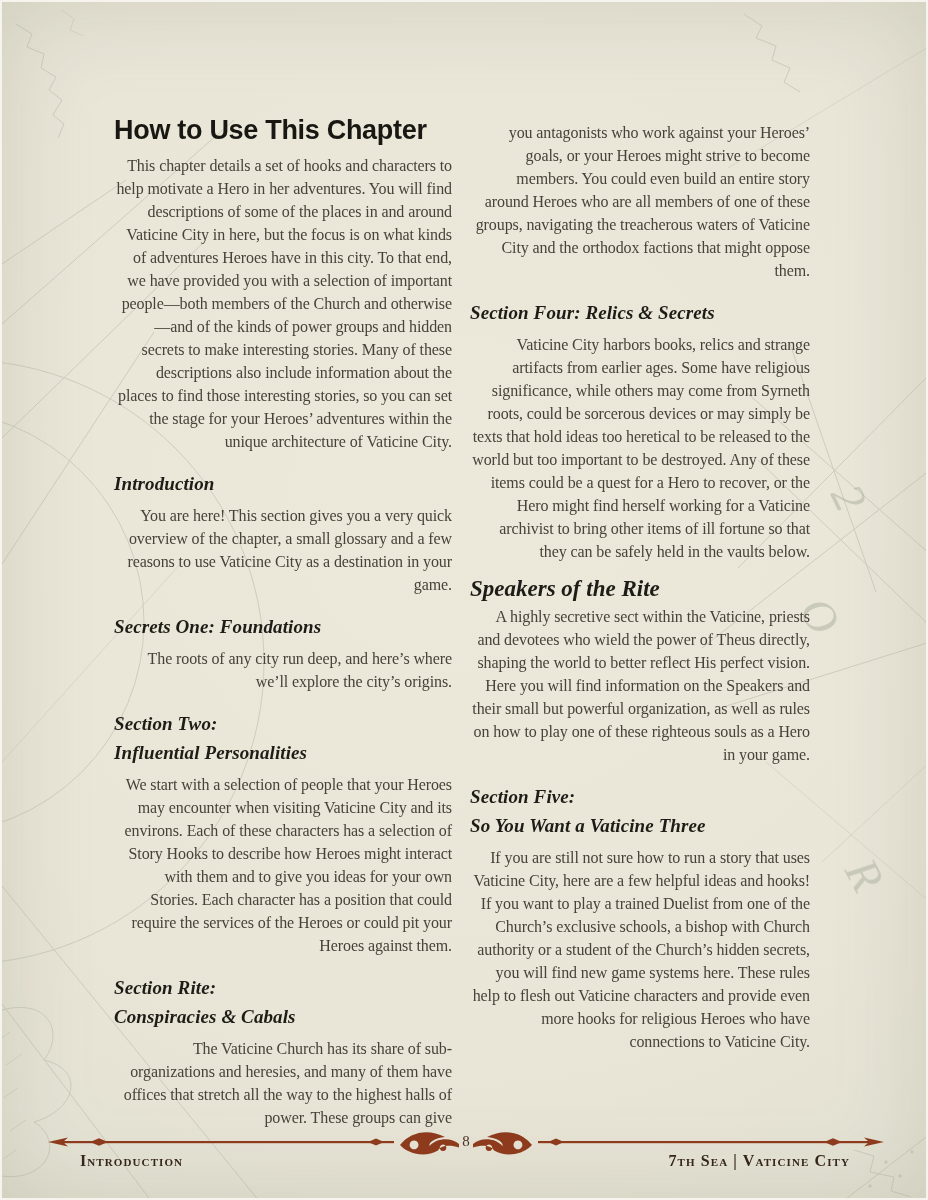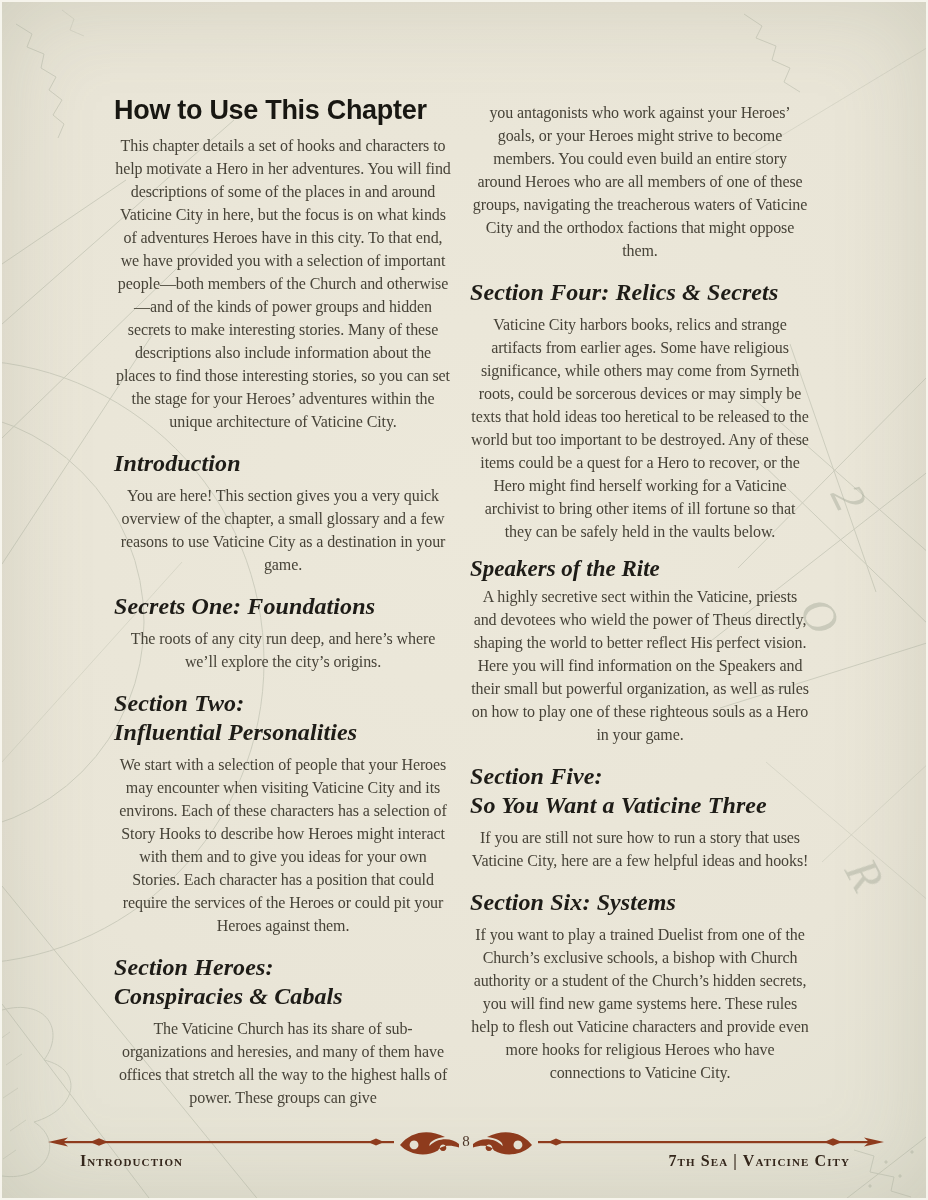--- a/index.html
+++ b/index.html
@@ -7,43 +7,43 @@
   .sheet{
     position:relative;width:928px;height:1200px;overflow:hidden;
     background:
       radial-gradient(120% 90% at 50% 42%, #ece8da 0%, #e9e5d7 50%, #e2e1d2 80%, #d9dacb 100%);
     box-sizing:border-box;
     border:2px solid rgba(250,249,242,.8);
     box-shadow:inset 0 0 90px rgba(130,132,108,.22);
   }
   .map-bg{position:absolute;left:0;top:0;width:928px;height:1200px;pointer-events:none;}
   .content{
-    position:absolute;left:112px;top:92px;width:696px;
+    position:absolute;left:112px;top:112px;width:696px;
     display:flex;gap:18px;
   }
   .col{box-sizing:border-box;}
   .col-left{width:338px;}
   .col-right{width:340px;padding-top:7px;}
   h1{
     font-family:"Liberation Sans",sans-serif;
     font-size:27px;line-height:32px;font-weight:bold;letter-spacing:-.3px;
     color:#181712;margin:0 0 8px 0;
   }
   h2{
     font-family:"Liberation Serif",serif;font-style:italic;font-weight:bold;
-    font-size:24px;line-height:29px;color:#1e1c17;margin:16px 0 6px 0;letter-spacing:.1px;
+    font-size:19px;line-height:29px;color:#1e1c17;margin:16px 0 6px 0;letter-spacing:.1px;
   }
   h2 span{display:block;}
   h3{
     font-family:"Liberation Serif",serif;font-style:italic;font-weight:bold;
     font-size:23px;line-height:23px;color:#1e1c17;margin:14px 0 5px 0;
   }
   p{
     font-size:16px;line-height:23px;letter-spacing:-.1px;
-    color:#474338;margin:0;text-align:center;
+    color:#474338;margin:0;text-align:right;
   }
   .footer{position:absolute;left:0;top:1124px;width:928px;height:60px;}
   .footer-rule{position:absolute;left:0;top:0;width:928px;height:34px;}
   .pageno{
     position:absolute;left:448px;top:7px;width:32px;text-align:center;
     font-size:15px;color:#4b3427;font-family:"Liberation Serif",serif;
   }
   .footer-labels{
     position:absolute;left:0;top:26px;width:928px;height:22px;
     display:flex;justify-content:space-between;box-sizing:border-box;
@@ -122,21 +122,21 @@
       </h2>
       <p>The roots of any city run deep, and here’s where we’ll explore the city’s origins.</p>
 
       <h2>
         <span>Section Two:</span>
         <span>Influential Personalities</span>
       </h2>
       <p>We start with a selection of people that your Heroes may encounter when visiting Vaticine City and its environs. Each of these characters has a selection of Story Hooks to describe how Heroes might interact with them and to give you ideas for your own Stories. Each character has a position that could require the services of the Heroes or could pit your Heroes against them.</p>
 
       <h2>
-        <span>Section Heroes:</span>
+        <span>Section Rite:</span>
         <span>Conspiracies &amp; Cabals</span>
       </h2>
       <p>The Vaticine Church has its share of sub-organizations and heresies, and many of them have offices that stretch all the way to the highest halls of power. These groups can give</p>
     </div>
 
     <div class="col col-right">
       <p>you antagonists who work against your Heroes’ goals, or your Heroes might strive to become members. You could even build an entire story around Heroes who are all members of one of these groups, navigating the treacherous waters of Vaticine City and the orthodox factions that might oppose them.</p>
 
       <h2>
         <span>Section Four: Relics &amp; Secrets</span>
@@ -145,23 +145,20 @@
 
       <h3>Speakers of the Rite</h3>
       <p>A highly secretive sect within the Vaticine, priests and devotees who wield the power of Theus directly, shaping the world to better reflect His perfect vision. Here you will find information on the Speakers and their small but powerful organization, as well as rules on how to play one of these righteous souls as a Hero in your game.</p>
 
       <h2>
         <span>Section Five:</span>
         <span>So You Want a Vaticine Three</span>
       </h2>
       <p>If you are still not sure how to run a story that uses Vaticine City, here are a few helpful ideas and hooks!</p>
 
-      <h2>
-        <span>Section Six: Systems</span>
-      </h2>
       <p>If you want to play a trained Duelist from one of the Church’s exclusive schools, a bishop with Church authority or a student of the Church’s hidden secrets, you will find new game systems here. These rules help to flesh out Vaticine characters and provide even more hooks for religious Heroes who have connections to Vaticine City.</p>
     </div>
   </div>
 
   <div class="footer">
     <svg class="footer-rule" viewBox="0 0 928 34">
       <g fill="#8e3b1d">
 
         <path d="M46 16 L66 11.4 L61 16 L66 20.6 Z"></path>
 

